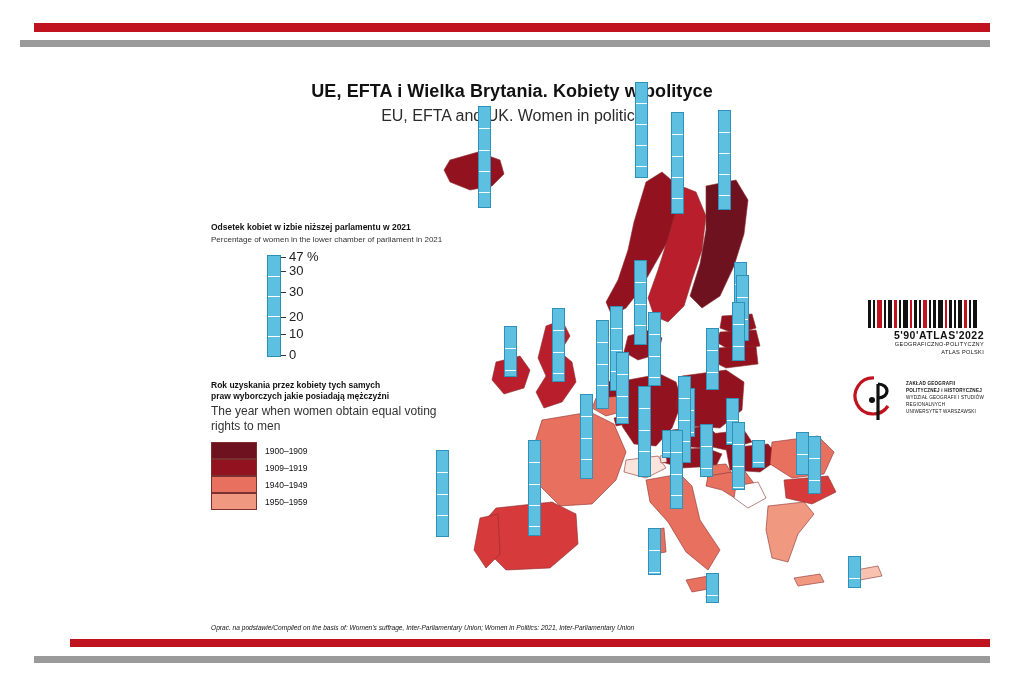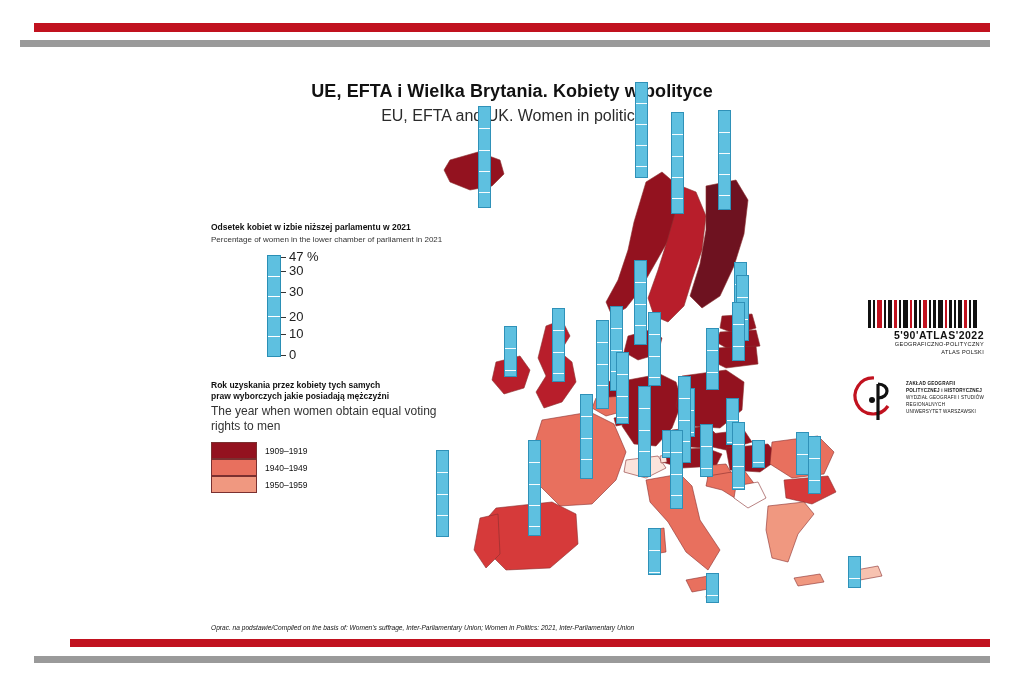--- a/index.html
+++ b/index.html
@@ -112,20 +112,24 @@
     <div class="tick" style="top:98px"><span class="dash"></span><span>0</span></div>
   </div>
 </div>
 
 <div class="legend-classes">
   <div class="lg-pl">Rok uzyskania przez kobiety tych samych</div>
   <div class="lg-pl">praw wyborczych jakie posiadają mężczyźni</div>
   <div class="lg-en">The year when women obtain equal voting rights to men</div>
 
   <div class="swatch-list">
+    <div class="swatch-row">
+      <div class="swatch" style="background:#6e1220"></div>
+      <div class="swatch-label">1900–1909</div>
+    </div>
     <div class="swatch-row">
       <div class="swatch" style="background:#93121f"></div>
       <div class="swatch-label">1909–1919</div>
     </div>
     <div class="swatch-row">
       <div class="swatch" style="background:#e8705e"></div>
       <div class="swatch-label">1940–1949</div>
     </div>
     <div class="swatch-row">
       <div class="swatch" style="background:#f09880"></div>

